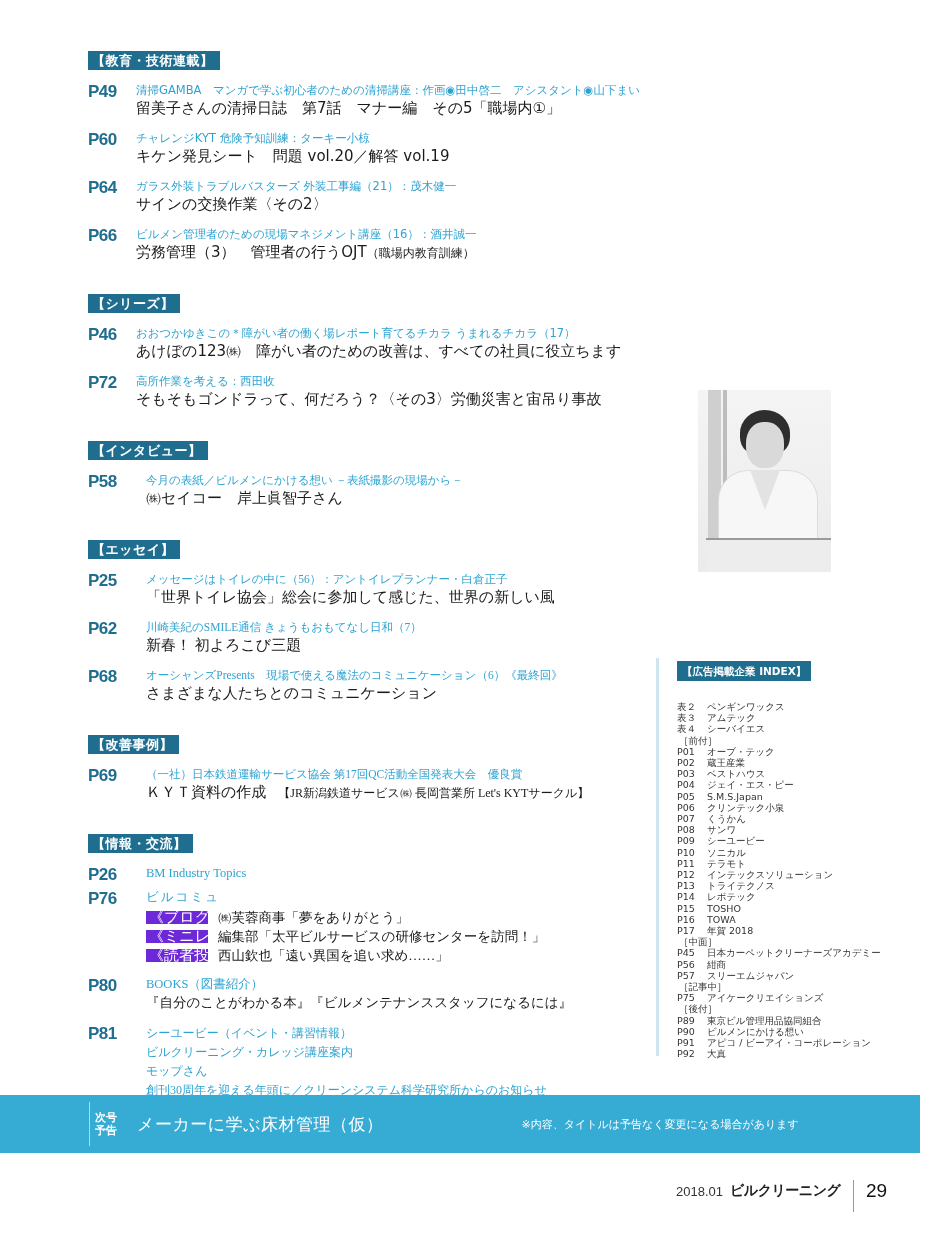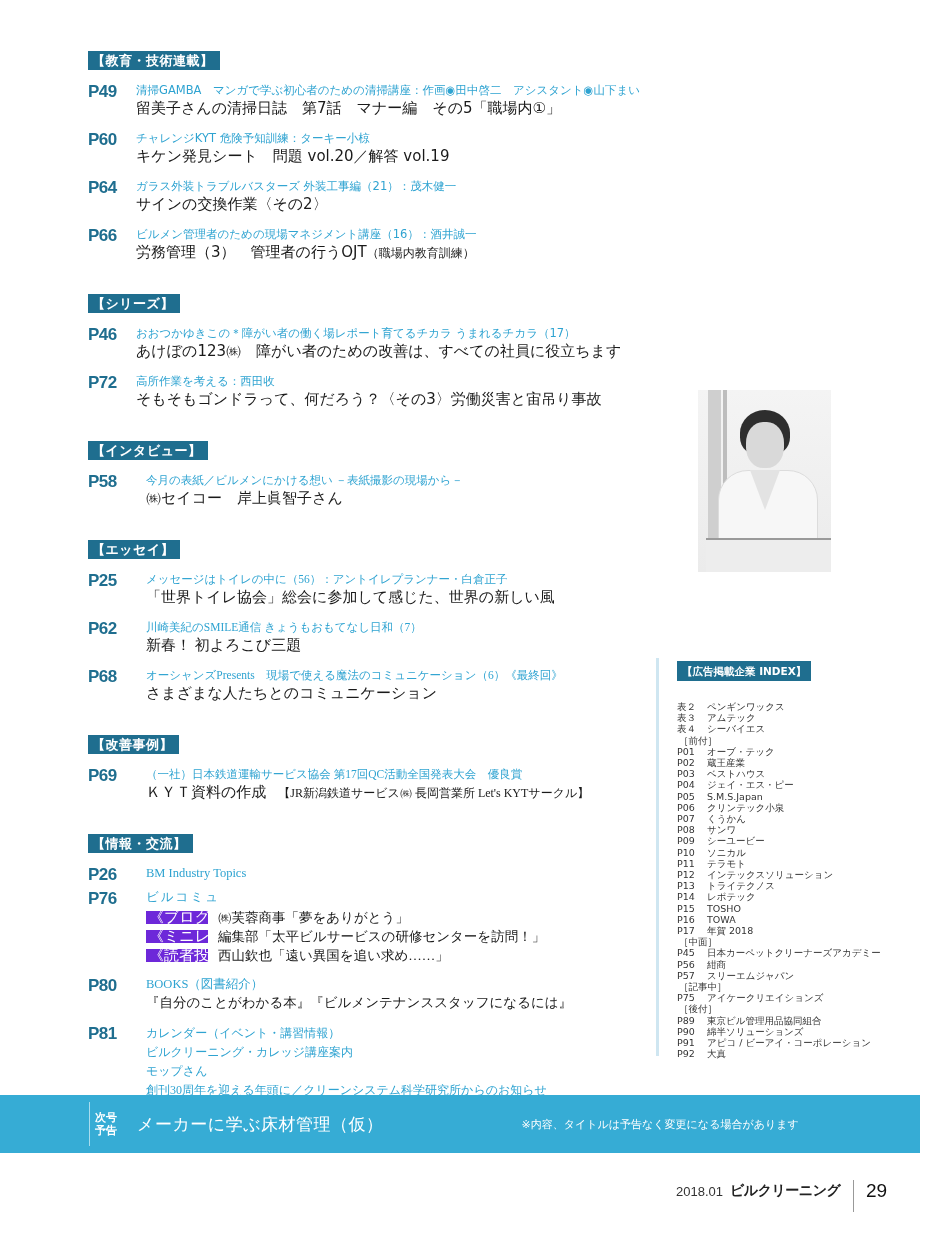--- a/index.html
+++ b/index.html
@@ -224,21 +224,21 @@
       <div class="page-num">P80</div>
       <div class="entry-body indent">
         <div class="kicker" style="font-size:12.5px;line-height:17px">BOOKS（図書紹介）</div>
         <div class="title" style="font-size:13.5px">『自分のことがわかる本』『ビルメンテナンススタッフになるには』</div>
       </div>
     </div>
 
     <div class="entry">
       <div class="page-num">P81</div>
       <div class="entry-body indent">
-        <div class="link-line">カレンダー（イベント・講習情報）</div>
+        <div class="link-line">シーユービー（イベント・講習情報）</div>
         <div class="link-line">ビルクリーニング・カレッジ講座案内</div>
         <div class="link-line">モップさん</div>
         <div class="link-line">創刊30周年を迎える年頭に／クリーンシステム科学研究所からのお知らせ</div>
       </div>
     </div>
   </div>
 </div>
 
 <div class="photo" aria-label="表紙インタビュー人物写真">
   <div class="pillar"></div>
@@ -353,21 +353,21 @@
         <span class="ad-code">P75</span>
         <span>アイケークリエイションズ</span>
       </div>
       <div class="ad-group">［後付］</div>
       <div class="ad-row">
         <span class="ad-code">P89</span>
         <span>東京ビル管理用品協同組合</span>
       </div>
       <div class="ad-row">
         <span class="ad-code">P90</span>
-        <span>綿半ソリューションズ</span>
+        <span>ビルメンにかける想い</span>
       </div>
       <div class="ad-row">
         <span class="ad-code">P91</span>
         <span>アピコ / ビーアイ・コーポレーション</span>
       </div>
       <div class="ad-row">
         <span class="ad-code">P92</span>
         <span>大真</span>
       </div>
     </div>

